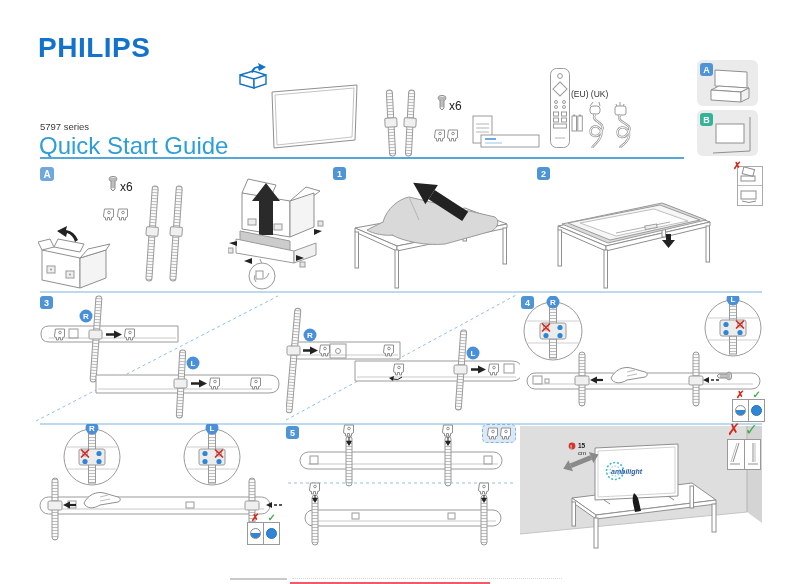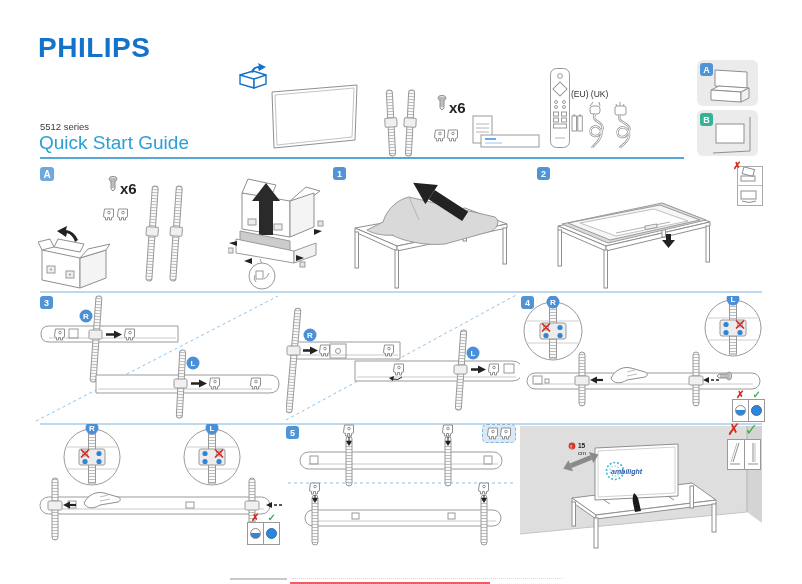--- a/index.html
+++ b/index.html
@@ -2,33 +2,33 @@
 <html><head>
 <meta charset="utf-8">
 <style>
   html,body{margin:0;padding:0;background:#fff;}
   body{font-family:"Liberation Sans", sans-serif;}
   .page{position:relative;width:802px;height:584px;background:#fff;overflow:hidden;}
   .abs{position:absolute;}
   
   .logo{left:38px;top:32px;font-size:28px;font-weight:bold;color:#1272cc;letter-spacing:.5px;}
   .series{left:40px;top:121px;font-size:9.5px;color:#3a3a3a;}
-  .title{left:39px;top:132px;font-size:19px;color:#2d9fd6;}
+  .title{left:39px;top:132px;font-size:24px;color:#2d9fd6;}
   .title-line{left:40px;top:157px;width:644px;height:2px;background:#56a7d9;}
   .sep{height:2px;background:#bcd9ef;}
   
   .badge{position:absolute;background:#4f94d4;color:#fff;font-weight:bold;font-size:9px;
          display:flex;align-items:center;justify-content:center;border-radius:3px;
          width:13px;height:13px;box-sizing:border-box;}
   .badge.big{width:14px;height:14px;font-size:10px;background:#6fa8dc;}
   .badge.teal{background:#35b398;}
   .opt-card{position:absolute;width:61px;height:46px;background:#ebebeb;border-radius:6px;}
   .opt-card .badge{left:3px;top:3px;}
   
-  .x6{position:absolute;font-size:15px;color:#222;font-weight:bold;}
+  .x6{position:absolute;font-size:12px;color:#222;font-weight:normal;}
   .plug-label{position:absolute;font-size:8.5px;color:#333;}
   
   .xvt{position:absolute;width:33px;}
   .xvt .hd{display:flex;justify-content:space-around;font-size:10px;font-weight:bold;line-height:9px;}
   .hd .x{color:#d42b1e;}.hd .v{color:#3dae49;}
   .xvt .cells{display:flex;border:1px solid #999;background:#fff;}
   .cells span{flex:1;display:flex;align-items:center;justify-content:center;height:21px;}
   .cells span + span{border-left:1px solid #999;}
   .dot{width:11px;height:11px;border-radius:50%;border:1px solid #8a8a8a;box-sizing:border-box;display:block;}
   .dot.half{background:linear-gradient(to top,#2e86d6 55%,#fff 45%);}
@@ -76,21 +76,21 @@
     </defs>
   </svg>
 
   <div class="abs logo">PHILIPS</div>
   <svg class="abs" style="left:237px;top:62px" width="32" height="28">
     <polygon points="3,13 17,17 17,26 3,22" fill="#fff" stroke="#1272cc" stroke-width="1.4"></polygon>
     <polygon points="17,17 29,13 29,22 17,26" fill="#fff" stroke="#1272cc" stroke-width="1.4"></polygon>
     <polyline points="3,13 16,9 29,13" fill="none" stroke="#1272cc" stroke-width="1.4"></polyline>
     <path d="M14,10 q2,-6 8,-6 l-1,-3 l8,4 l-7,4 l-1,-3 q-4,0 -5,5 z" fill="#1272cc"></path>
   </svg>
-  <div class="abs series">5512 series</div>
+  <div class="abs series">5797 series</div>
   <div class="abs title">Quick Start Guide</div>
   <div class="abs title-line"></div>
 
   <svg class="abs" style="left:270px;top:82px" width="92" height="70">
     <polygon points="2,10 87,3 85,58 4,66" fill="#fff" stroke="#8f8f8f"></polygon>
     <polygon points="5,13 84,6 82,55 7,63" fill="#fff" stroke="#c4c4c4"></polygon>
   </svg>
   <svg class="abs" style="left:383px;top:89px;transform:rotate(-3deg)" width="16" height="70">
     <rect x="5" y="1" width="6" height="66" rx="3" fill="url(#hatch)" stroke="#9a9a9a"></rect>
     <rect x="2" y="29" width="12" height="9" rx="1.5" fill="#f0f0f0" stroke="#9a9a9a"></rect>

